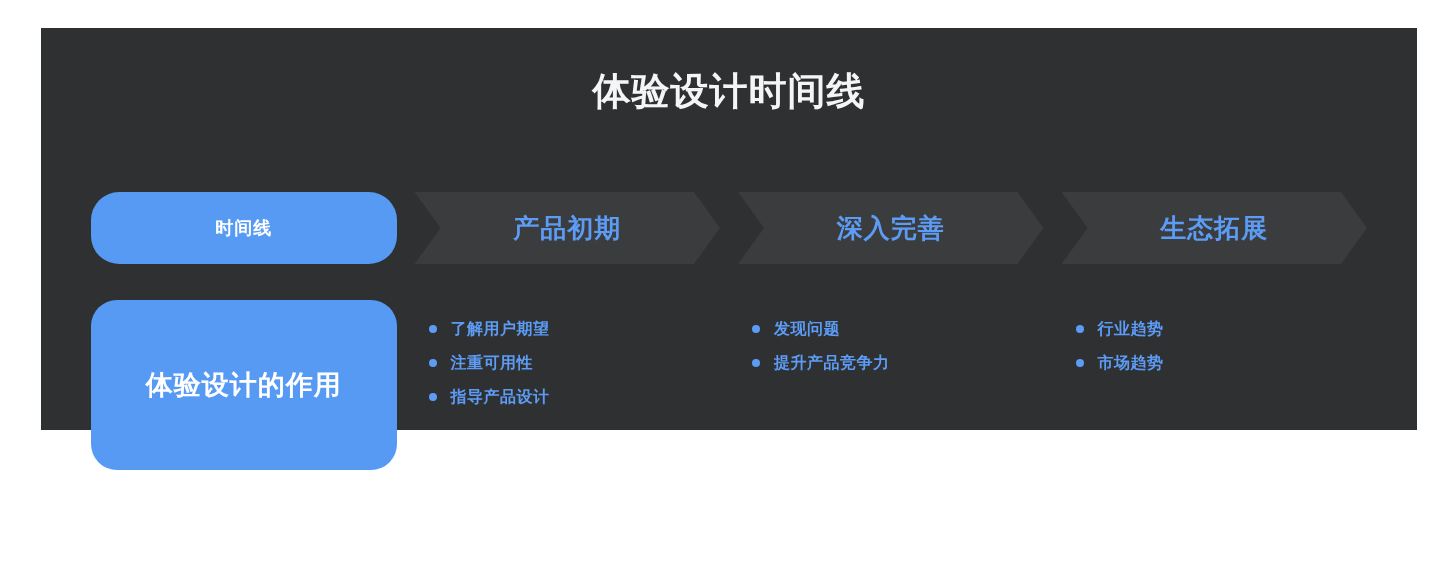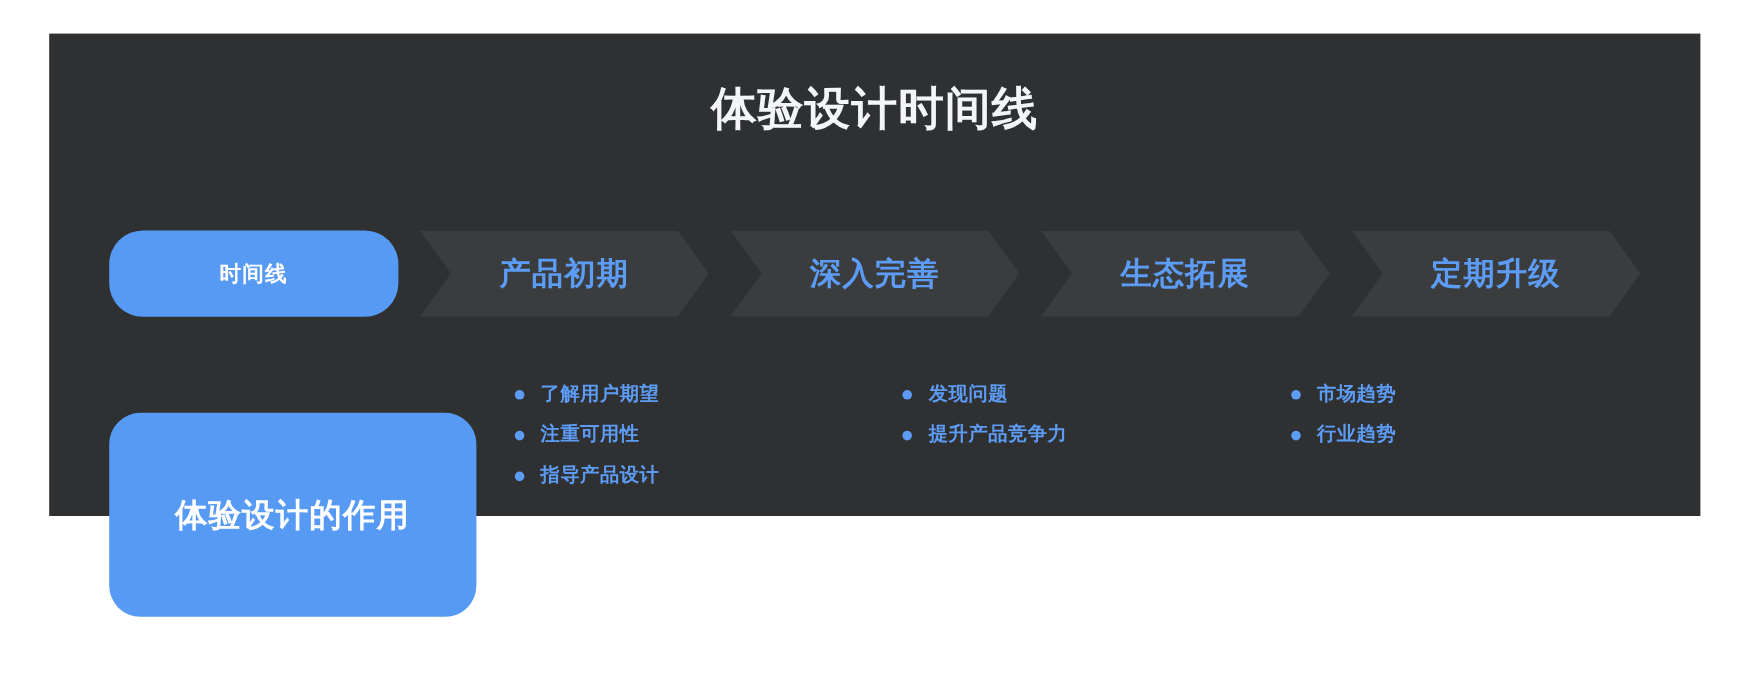--- a/index.html
+++ b/index.html
@@ -56,21 +56,20 @@
   .content-col { flex: 1; }
   .role-box {
     height: 170px;
     background: var(--accent, #579af4);
     border-radius: 26px;
     display: flex; align-items: center; justify-content: center;
     color: #ffffff;
     font-size: 27px;
     font-weight: 700;
     letter-spacing: 1px;
-    margin-top: 44px;
   }
   ul.bullets {
     list-style: none;
     padding: 12px 0 0 14px;
   }
   ul.bullets li {
     position: relative;
     padding-left: 22px;
     color: var(--blue-text, #5c9cf5);
     font-size: 16px;
@@ -92,21 +91,20 @@
 
 <div class="panel">
 
   <h1 class="title">体验设计时间线</h1>
 
   <div class="stage-row">
     <div class="stage stage-pill">时间线</div>
     <div class="stage stage-chevron">产品初期</div>
     <div class="stage stage-chevron">深入完善</div>
     <div class="stage stage-chevron">生态拓展</div>
-    <div class="stage stage-chevron">定期升级</div>
   </div>
 
   <div class="content-row">
 
     <div class="content-col role-box">体验设计的作用</div>
 
     <div class="content-col">
       <ul class="bullets">
         <li>了解用户期望</li>
         <li>注重可用性</li>
@@ -117,19 +115,19 @@
     <div class="content-col">
       <ul class="bullets">
         <li>发现问题</li>
         <li>提升产品竞争力</li>
       </ul>
     </div>
 
 
     <div class="content-col">
       <ul class="bullets">
+        <li>行业趋势</li>
         <li>市场趋势</li>
-        <li>行业趋势</li>
       </ul>
     </div>
 
   </div>
 </div>
 
 </body></html>

